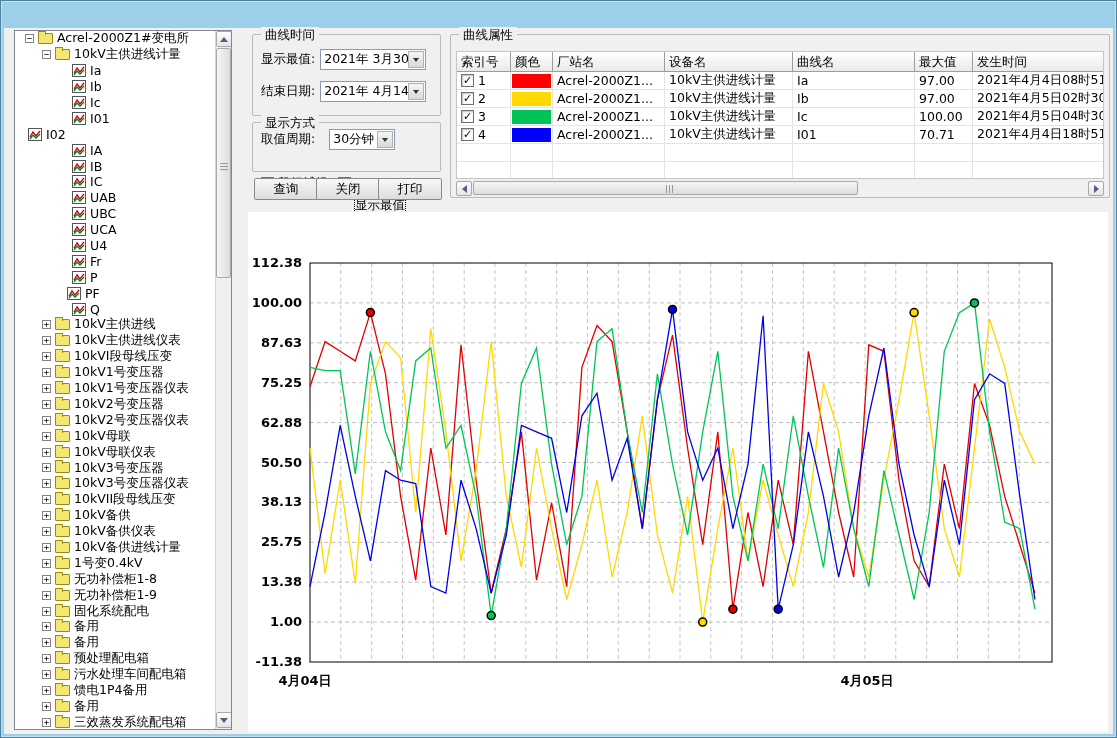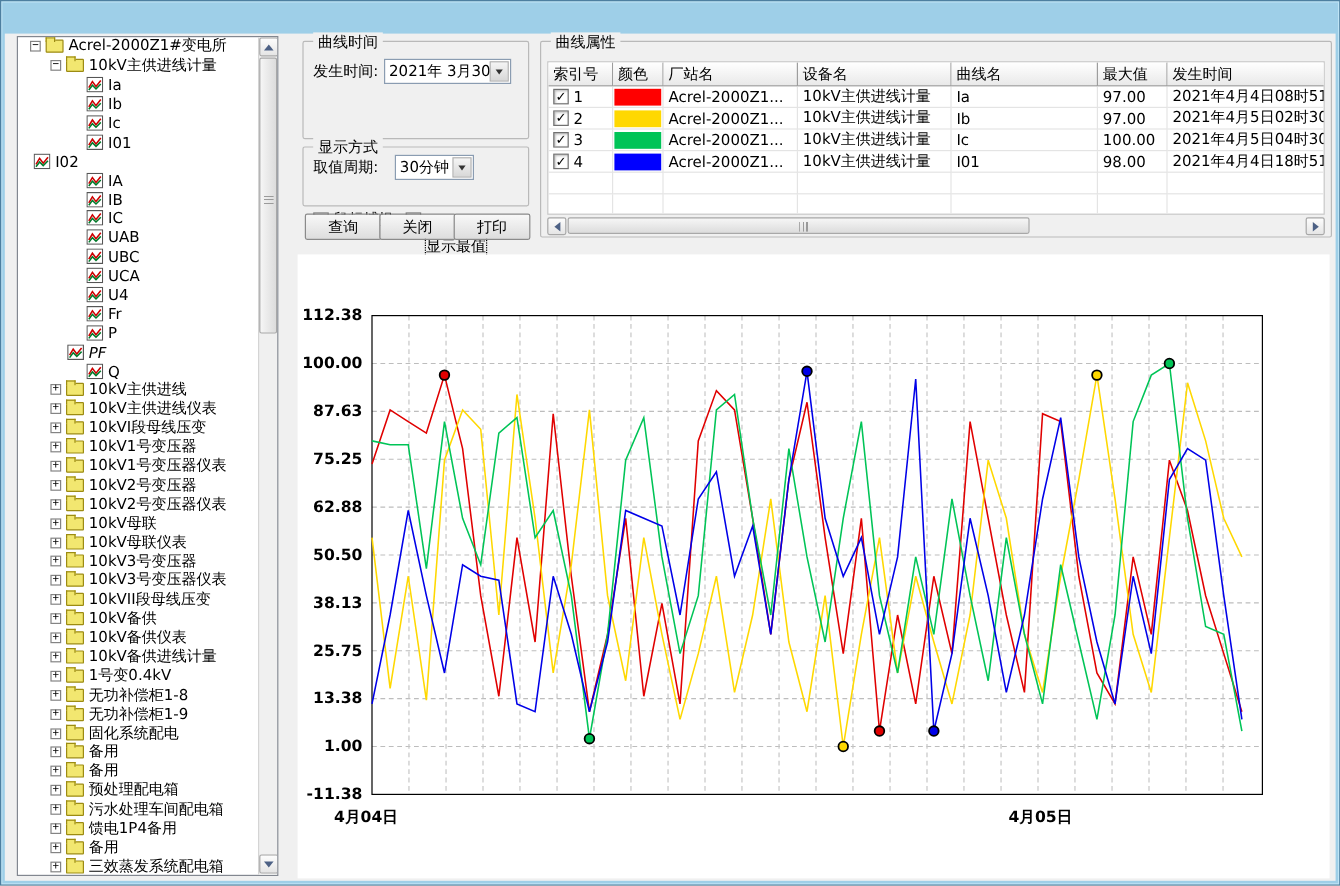--- a/index.html
+++ b/index.html
@@ -229,21 +229,21 @@
           </div>
           <div class="tree-row" style="padding-left: 44px;">
             <span style="width:13px;flex:none"></span>
             <svg class="curve-ic" width="14" height="13">
               <rect x="0.5" y="0.5" width="13" height="12" fill="#fff" stroke="#555"></rect>
               <polyline points="2,9 5,4 8,8 12,3" fill="none" stroke="#cc0000" stroke-width="1.3"></polyline>
               <polyline points="2,11 5,7 8,10 12,6" fill="none" stroke="#007a2a" stroke-width="1.3"></polyline>
             </svg>
             <span class="tree-label">P</span>
           </div>
-          <div class="tree-row" style="padding-left: 28px; font-style: italic;">
+          <div class="tree-row" style="padding-left: 39px;">
             <span style="width:13px;flex:none"></span>
             <svg class="curve-ic" width="14" height="13">
               <rect x="0.5" y="0.5" width="13" height="12" fill="#fff" stroke="#555"></rect>
               <polyline points="2,9 5,4 8,8 12,3" fill="none" stroke="#cc0000" stroke-width="1.3"></polyline>
               <polyline points="2,11 5,7 8,10 12,6" fill="none" stroke="#007a2a" stroke-width="1.3"></polyline>
             </svg>
             <span class="tree-label">PF</span>
           </div>
           <div class="tree-row" style="padding-left: 44px;">
             <span style="width:13px;flex:none"></span>
@@ -394,23 +394,32 @@
           </span>
         <span class="sbtn" style="top:681px">
             <i class="arr-dn"></i>
           </span>
       </div>
     </div>
 
     <div class="groupbox" style="left:248px; top:6px; width:189px; height:82px;">
       <span class="gb-title">曲线时间</span>
       <div class="frow" style="left:8px; top:14px;">
-        <span class="flabel">发生时间:</span>
+        <span class="flabel">显示最值:</span>
         <span class="combo" style="width:106px; margin-left:5px;">
           <span class="cval">2021年 3月30</span>
+          <span class="cbtn">
+              <i></i>
+            </span>
+        </span>
+      </div>
+      <div class="frow" style="left:8px; top:46px;">
+        <span class="flabel">结束日期:</span>
+        <span class="combo" style="width:106px; margin-left:5px;">
+          <span class="cval">2021年 4月14</span>
           <span class="cbtn">
               <i></i>
             </span>
         </span>
       </div>
     </div>
 
     <div class="groupbox" style="left:248px; top:94px; width:189px; height:50px;">
       <span class="gb-title">显示方式</span>
       <div class="frow" style="left:8px; top:6px;">
@@ -493,21 +502,21 @@
               <div class="g-cell" style="width:54px">
                 <span class="chk">✓</span>
                 <span style="margin-left:4px">4</span>
               </div>
               <div class="g-cell" style="width:42px;padding:1px">
                 <span class="swatch" style="background:#0000ff"></span>
               </div>
               <div class="g-cell" style="width:112px">Acrel-2000Z1...</div>
               <div class="g-cell" style="width:128px">10kV主供进线计量</div>
               <div class="g-cell" style="width:122px">I01</div>
-              <div class="g-cell" style="width:58px">98.00</div>
+              <div class="g-cell" style="width:58px">70.71</div>
               <div class="g-cell" style="width:204px">2021年4月4日18时51</div>
             </div>
             <div class="g-row">
               <div class="g-cell" style="width:54px"></div>
               <div class="g-cell" style="width:42px"></div>
               <div class="g-cell" style="width:112px"></div>
               <div class="g-cell" style="width:128px"></div>
               <div class="g-cell" style="width:122px"></div>
               <div class="g-cell" style="width:58px"></div>
               <div class="g-cell" style="width:204px"></div>

